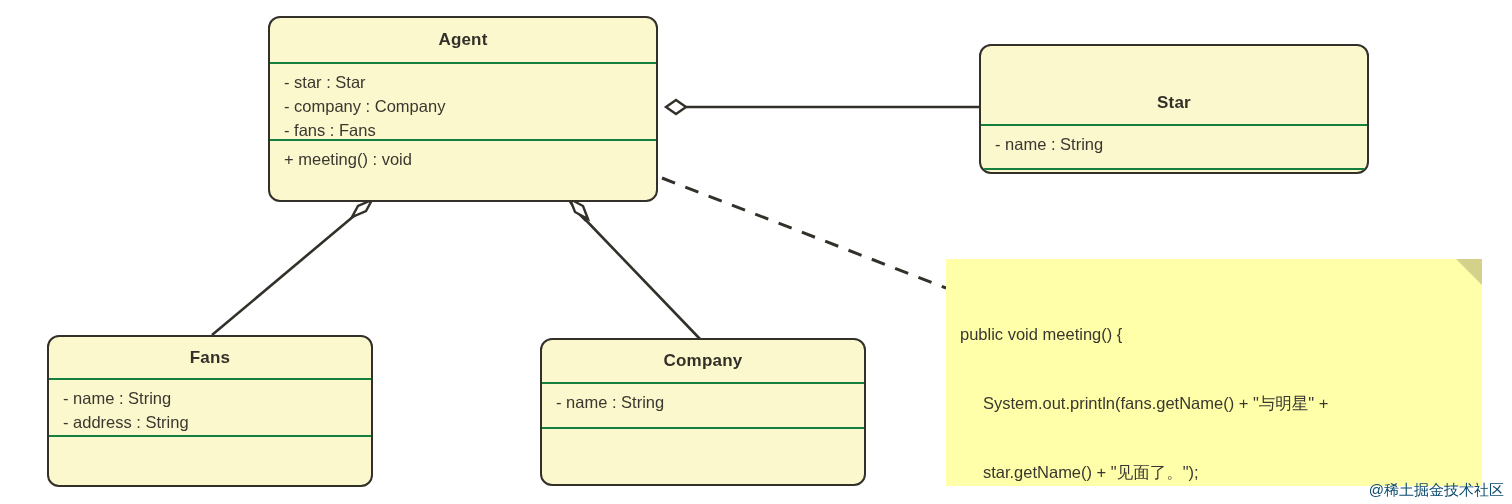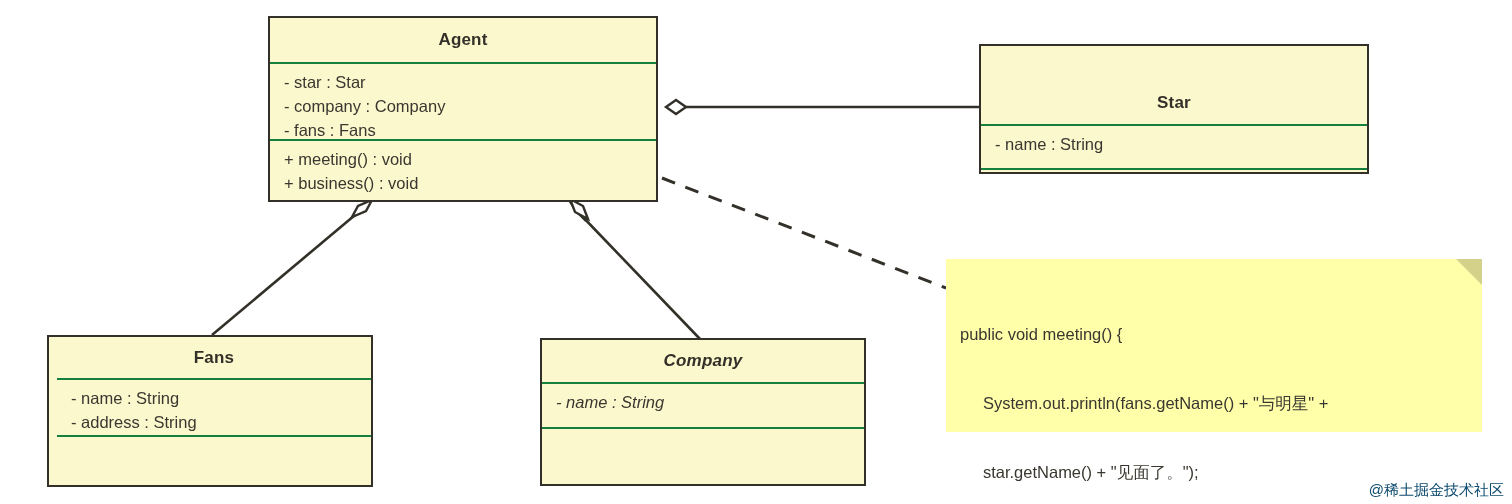--- a/index.html
+++ b/index.html
@@ -17,21 +17,21 @@
     height: 504px;
     background: #ffffff;
     overflow: hidden;
   }
   
   .uml-class {
     position: absolute;
     box-sizing: border-box;
     background: #fcf8cd;
     border: 2px solid #33302a;
-    border-radius: 0;
+    border-radius: 12px;
     overflow: hidden;
     z-index: 3;
   }
   .uml-class .cls-title {
     text-align: center;
     font-weight: bold;
     color: #33302a;
     font-size: 17px;
     letter-spacing: 0.2px;
     box-sizing: border-box;
@@ -143,50 +143,49 @@
 
   <div class="uml-class" style="left:268px; top:16px; width:390px; height:186px;">
     <div class="cls-title" style="height:44px;">Agent</div>
     <div class="compartment" style="height:77px;">
       <div class="member">- star : Star</div>
       <div class="member">- company : Company</div>
       <div class="member">- fans : Fans</div>
     </div>
     <div class="compartment" style="height:51px;">
       <div class="member">+ meeting() : void</div>
-      <div class="member">+ business() : void</div>
     </div>
   </div>
 
   <div class="uml-class" style="left:979px; top:44px; width:390px; height:130px;">
     <div class="cls-title" style="height:42px;margin-top:36px;">Star</div>
     <div class="compartment" style="height:44px;">
       <div class="member">- name : String</div>
     </div>
     <div class="compartment empty" style="height:44px;"></div>
   </div>
 
-  <div class="uml-class" style="left:47px; top:335px; width:326px; height:152px;padding-left:8px;">
+  <div class="uml-class" style="left:47px; top:335px; width:326px; height:152px;">
     <div class="cls-title" style="height:41px;">Fans</div>
     <div class="compartment" style="height:57px;">
       <div class="member">- name : String</div>
       <div class="member">- address : String</div>
     </div>
     <div class="compartment empty" style="height:54px;"></div>
   </div>
 
-  <div class="uml-class" style="left:540px; top:338px; width:326px; height:148px;font-style:italic;">
+  <div class="uml-class" style="left:540px; top:338px; width:326px; height:148px;">
     <div class="cls-title" style="height:42px;">Company</div>
     <div class="compartment" style="height:45px;">
       <div class="member">- name : String</div>
     </div>
     <div class="compartment empty" style="height:59px;"></div>
   </div>
 
-  <div class="uml-note" style="left:946px; top:259px; width:536px; height:173px;">
+  <div class="uml-note" style="left:946px; top:259px; width:536px; height:227px;">
     <div class="note-fold"></div>
     <div class="note-code">
       <div class="code-line">public void meeting() {</div>
       <div class="code-line">     System.out.println(fans.getName() + "与明星" +</div>
       <div class="code-line">     star.getName() + "见面了。");</div>
       
       
       
       
       

